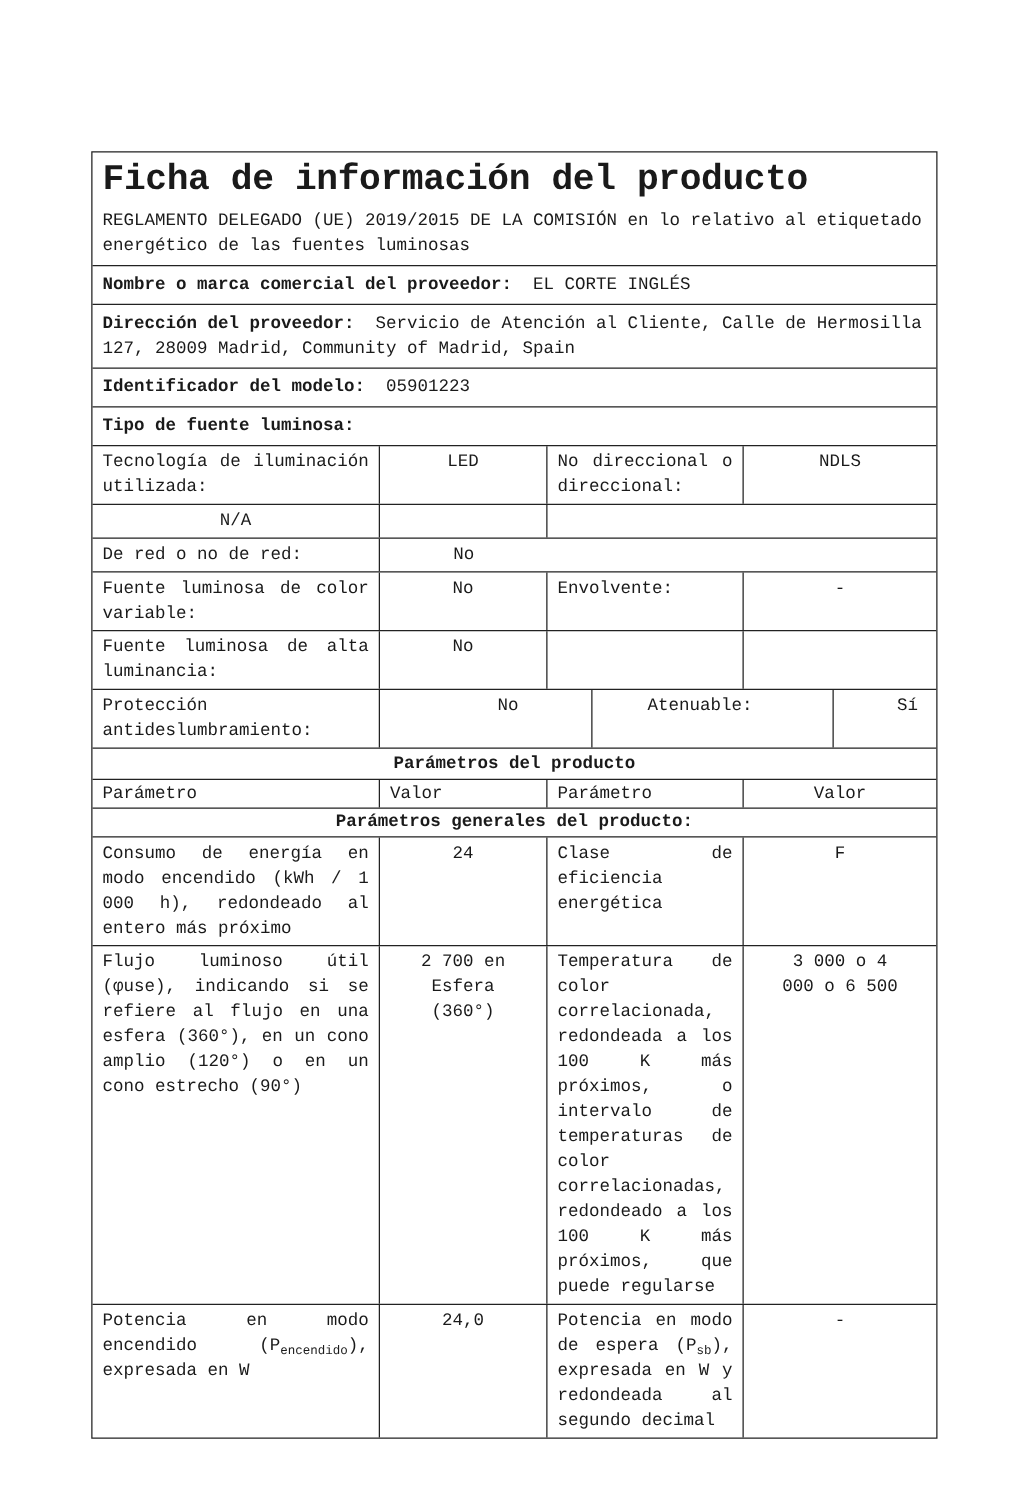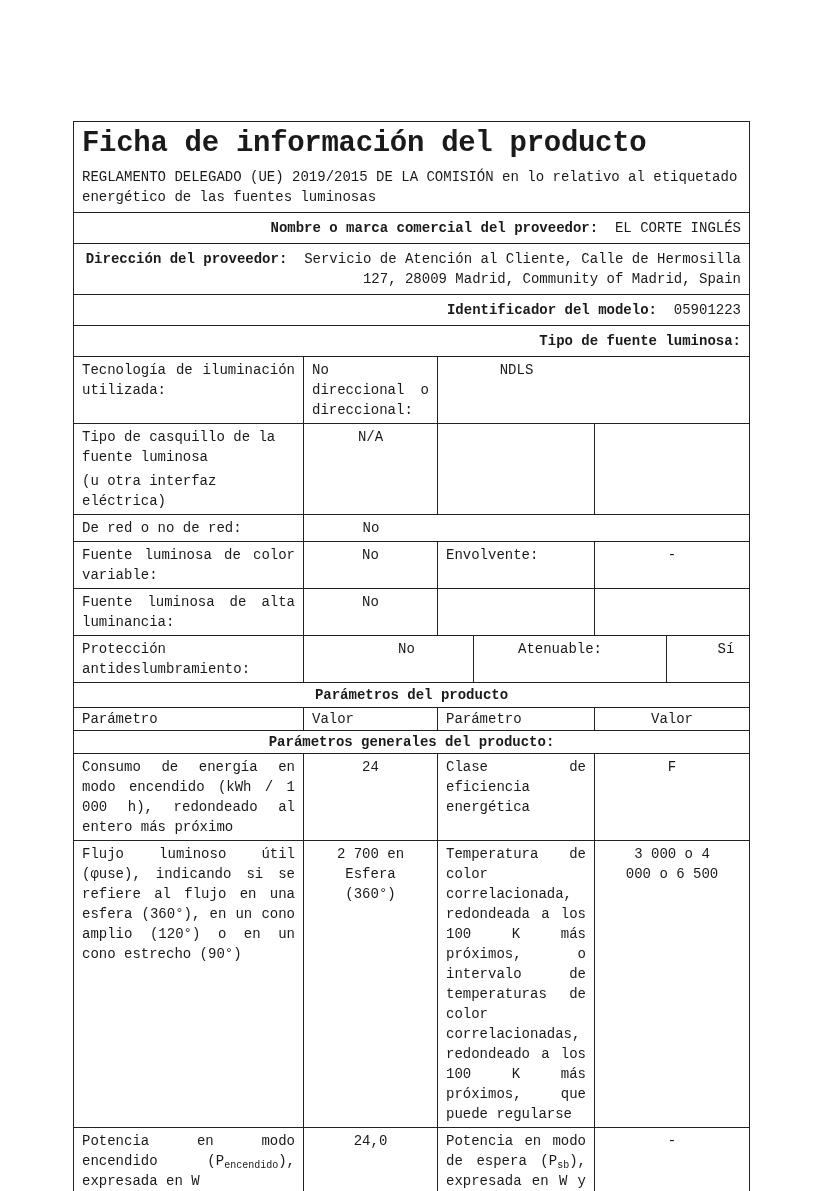--- a/index.html
+++ b/index.html
@@ -2,21 +2,21 @@
 <html><head>
 <meta charset="utf-8">
 <style>
   html, body { margin: 0; padding: 0; background: #ffffff; }
   body { width: 822px; height: 1191px; position: relative; overflow: hidden;
          font-family: "Liberation Sans", sans-serif; color: #1a1a1a; }
   .sheet { position: absolute; left: 73px; top: 121px; width: 677px;
            border: 1px solid #222; box-sizing: border-box; }
   .row { border-bottom: 1px solid #222; box-sizing: border-box; font-family: Liberation Mono, monospace; }
   .row:last-child { border-bottom: none; }
-  .full { padding: 5px 8px; font-size: 14px; line-height: 20px; text-align: right; }
+  .full { padding: 5px 8px; font-size: 14px; line-height: 20px; }
   .title { font-size: 29px; font-weight: bold; line-height: 34px; padding: 5px 8px 4px 8px; letter-spacing: -0.3px; }
   .subtitle { font-size: 14px; line-height: 20px; padding: 2px 8px 5px 8px; }
   .b { font-weight: bold; }
   .center { text-align: center; font-weight: bold; }
   .grid { display: grid; grid-template-columns: 230px 134px 157px 1fr; }
   .grid > div { border-right: 1px solid #222; padding: 3px 8px; font-size: 14px; line-height: 20px; box-sizing: border-box; }
   .grid > div:last-child { border-right: none; text-align: center; }
   .c { text-align: center; }
   .j { text-align: justify; }
   sub { font-size: 10px; vertical-align: -3px; line-height: 0; }
@@ -43,29 +43,26 @@
 
   <div class="row full">
     <span class="b">Identificador del modelo:</span>&nbsp;
     <span>05901223</span>
   </div>
 
   <div class="row full b">Tipo de fuente luminosa:</div>
 
   <div class="row grid" style="min-height:44px;">
     <div class="j">Tecnología de iluminación utilizada:</div>
+    <div class="c">LED</div>
     <div class="j">No direccional o direccional:</div>
     <div class="c">NDLS</div>
   </div>
 
   <div class="row grid">
-    <div>
-      <div>Tipo de casquillo de la fuente luminosa</div>
-      <div style="margin-top:4px;">(u otra interfaz eléctrica)</div>
-    </div>
     <div class="c">N/A</div>
     <div></div>
     <div class="c"></div>
   </div>
 
   <div class="row grid">
     <div>De red o no de red:</div>
     <div class="c">No</div>
   </div>
 

